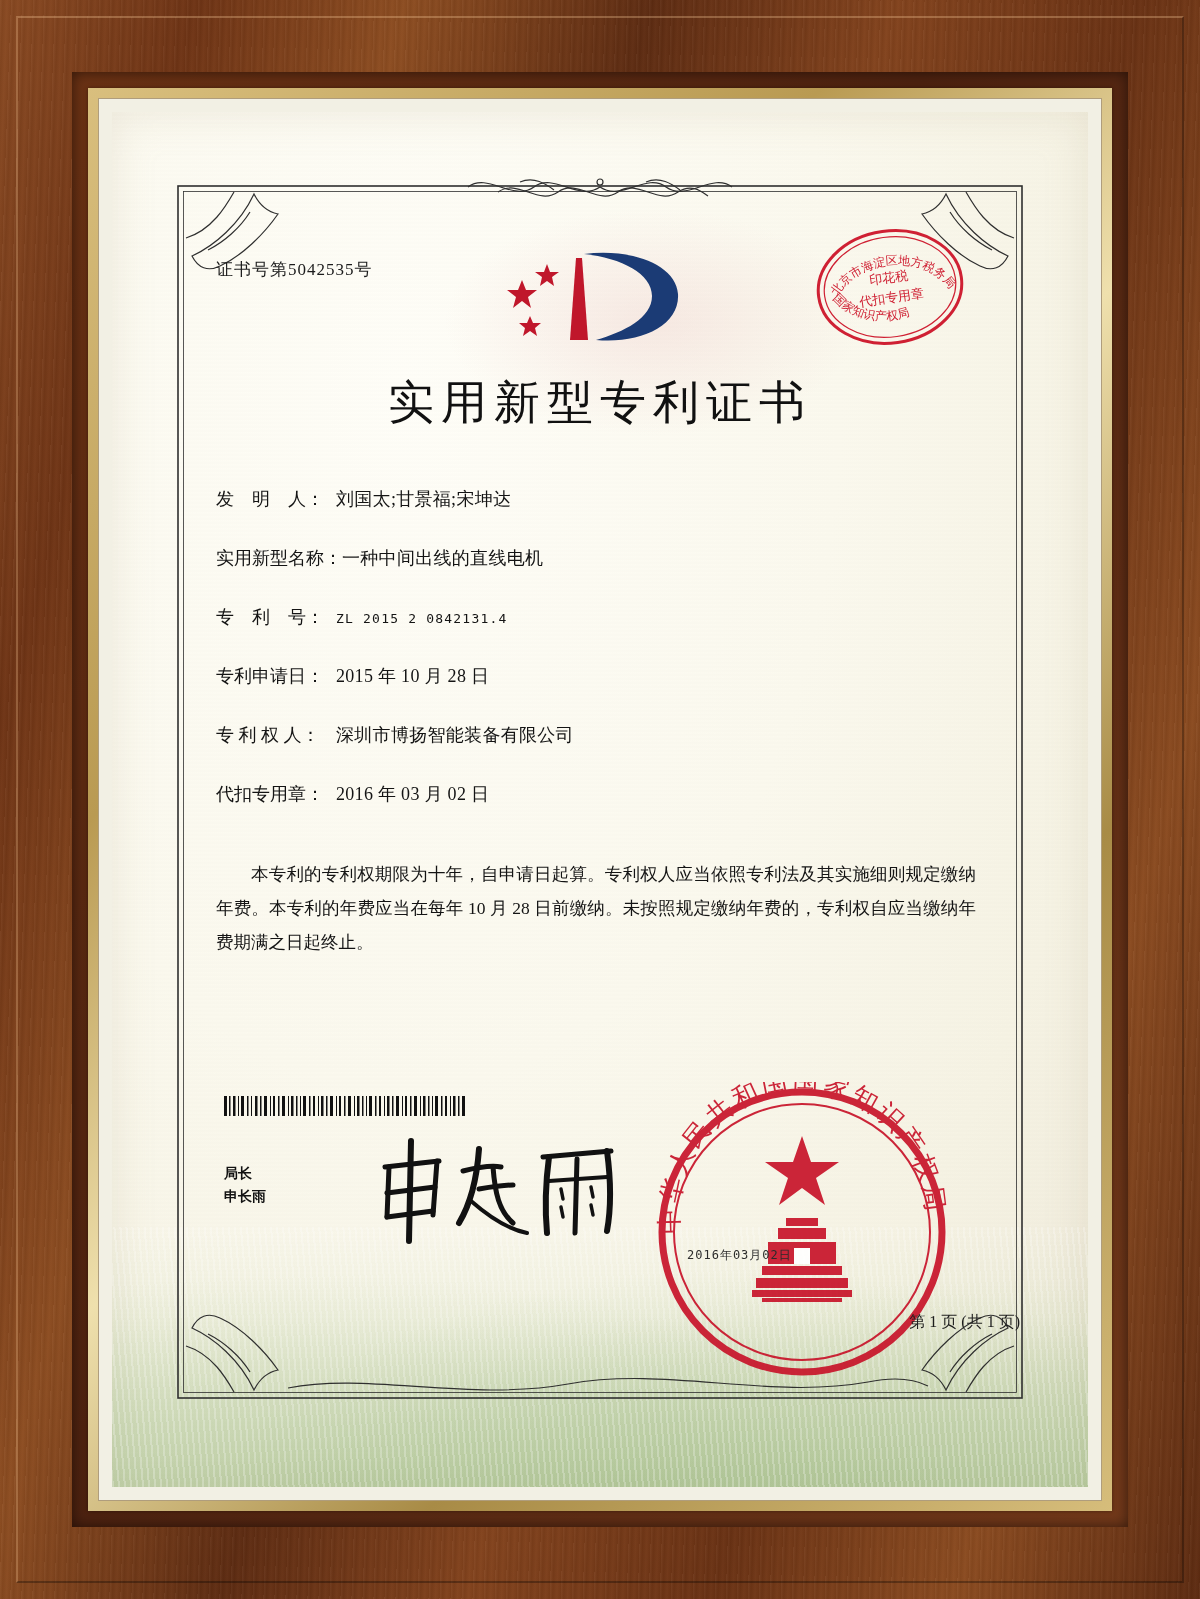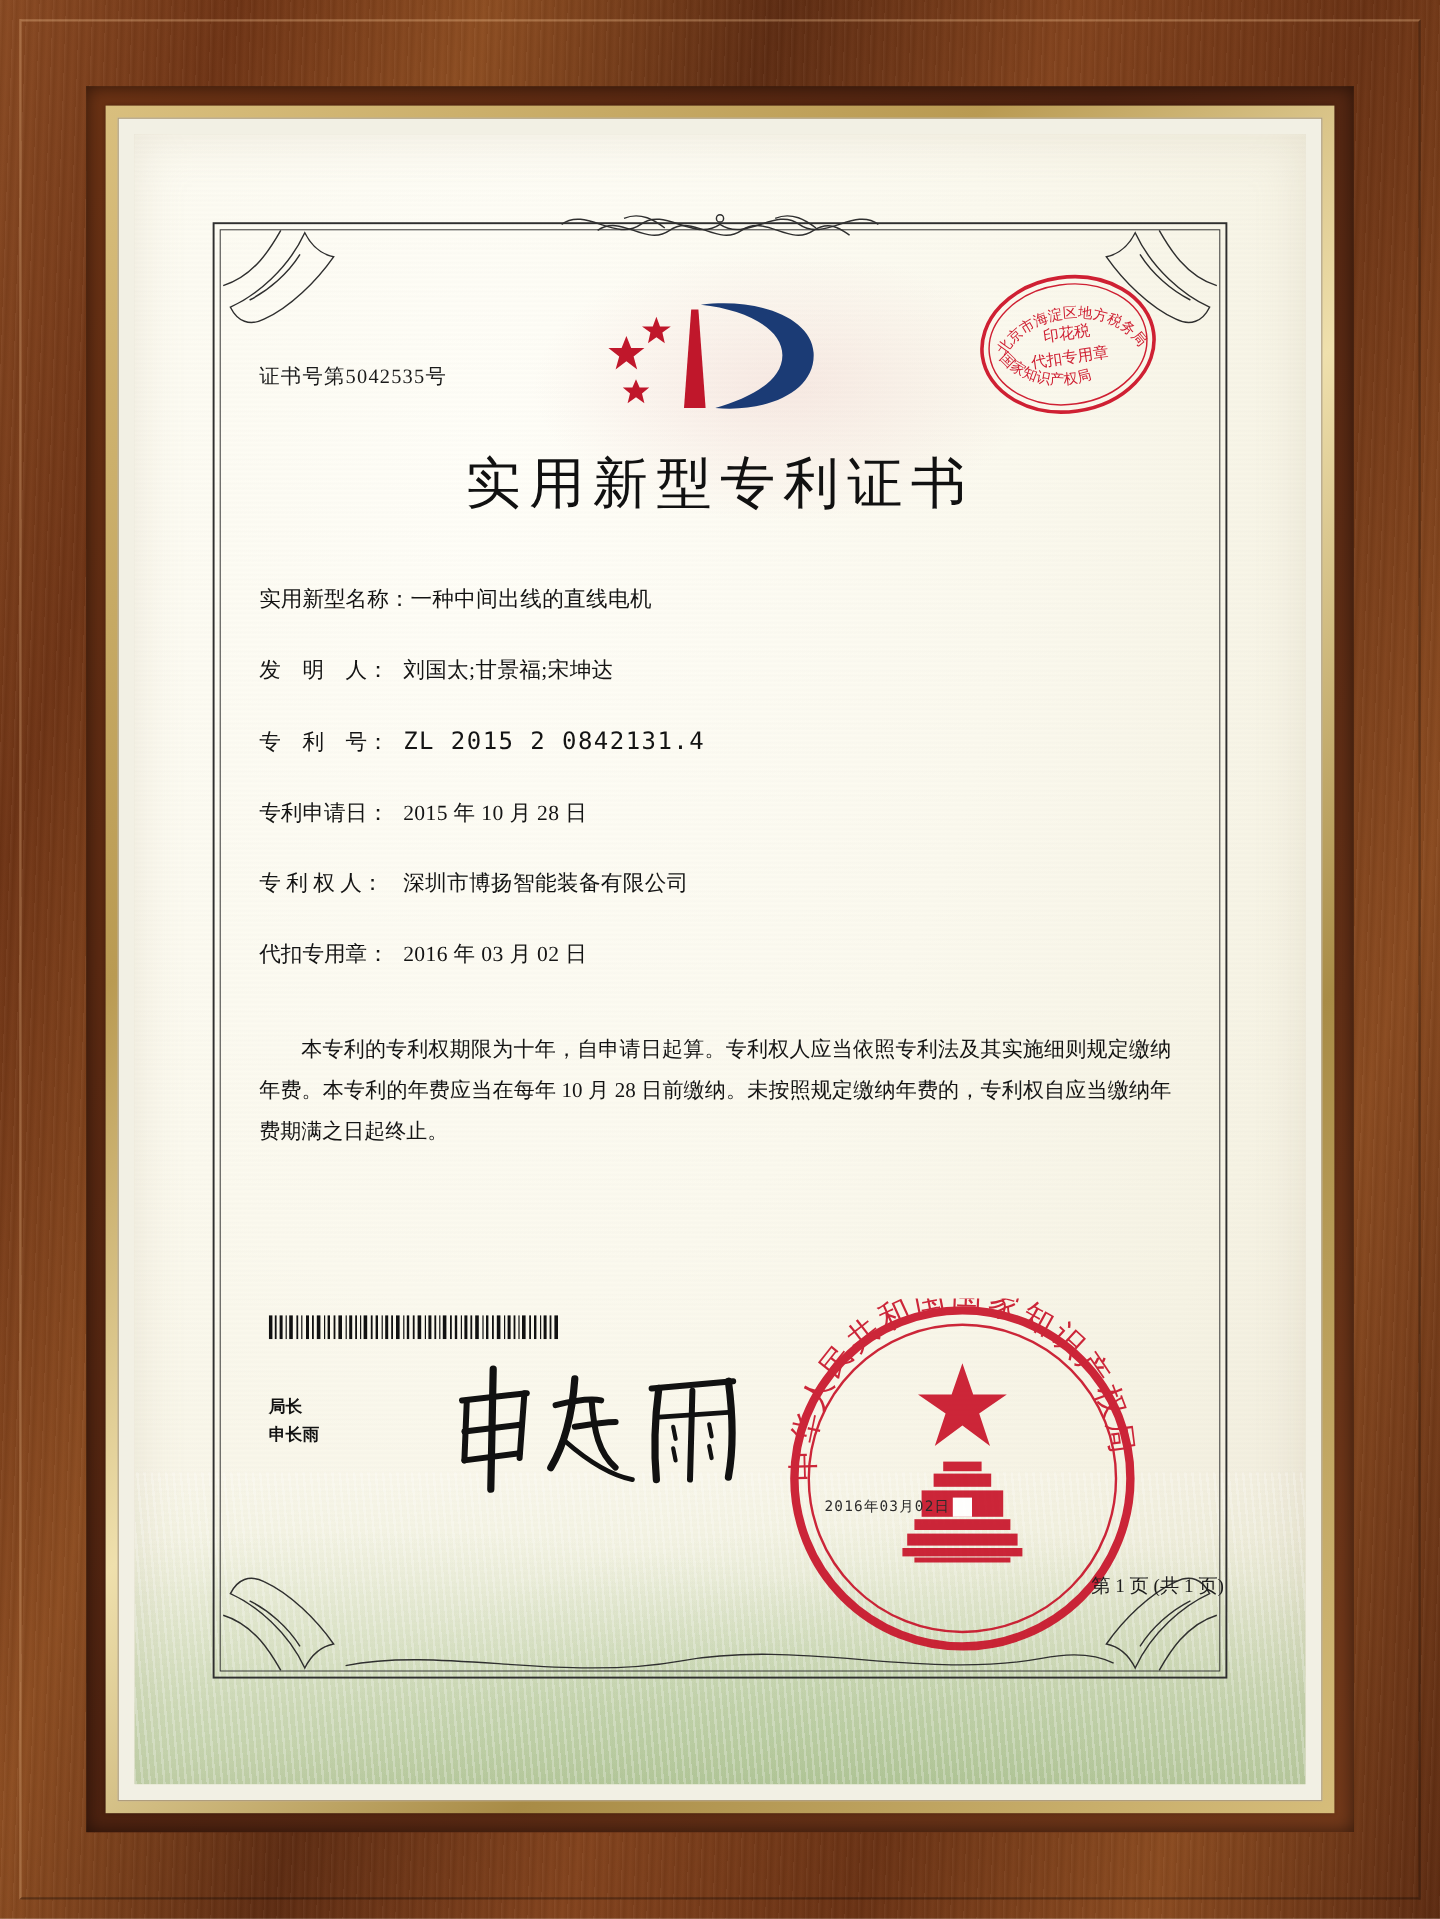--- a/index.html
+++ b/index.html
@@ -117,21 +117,20 @@
   .content {
     position: absolute;
     left: 0; top: 0;
     width: 976px; height: 1375px;
   }
   .cert-number{
     position:absolute; left:104px; top:146px;
     font-size: 17px; letter-spacing: 1px; color:#1b1b1b;
     font-family: "Liberation Serif","DejaVu Serif",serif;
     white-space:nowrap;
-    margin-top:44px;
   }
   .logo{
     position:absolute; left:388px; top:128px; width:200px; height:110px;
   }
   .stamp-tax{
     position:absolute; left:690px; top:100px; width:176px; height:150px;
   }
   .title{
     position:absolute; left:0; top:260px; width:976px;
     text-align:center;
@@ -148,21 +147,21 @@
     font-size:18px; color:#141414;
     white-space:nowrap;
   }
   .field-label{
     display:inline-block;
     min-width:120px;
   }
   .field-value{ letter-spacing:0.3px; }
   .field-value.mono{
     font-family:"DejaVu Sans Mono","Liberation Mono",monospace;
-    font-size:20px; letter-spacing:1.2px;
+    font-size:13px; letter-spacing:1.2px;
   }
 
   .paragraphs{
     position:absolute; left:104px; top:745px; width:760px;
     font-size:17.5px; line-height:1.95; color:#141414; text-align:justify;
   }
   .paragraphs p{ margin:0 0 2px 0; text-indent:2em; }
 
   .barcode{
     position:absolute; left:112px; top:984px; width:300px; height:20px;
@@ -267,26 +266,26 @@
         </text>
         <text x="88" y="70" font-size="13" fill="#cf2033" text-anchor="middle" font-family="'DejaVu Serif',serif">印花税</text>
         <text x="88" y="90" font-size="13" fill="#cf2033" text-anchor="middle" font-family="'DejaVu Serif',serif">代扣专用章</text>
       </g>
     </svg>
 
     <div class="title">实用新型专利证书</div>
 
     <div class="fields">
       <div class="field-row">
+        <span class="field-label">发　明　人：</span>
+        <span class="field-value">刘国太;甘景福;宋坤达</span>
+      </div>
+      <div class="field-row">
         <span class="field-label">实用新型名称：</span>
         <span class="field-value">一种中间出线的直线电机</span>
-      </div>
-      <div class="field-row">
-        <span class="field-label">发　明　人：</span>
-        <span class="field-value">刘国太;甘景福;宋坤达</span>
       </div>
       <div class="field-row">
         <span class="field-label">专　利　号：</span>
         <span class="field-value mono">ZL 2015 2 0842131.4</span>
       </div>
       <div class="field-row">
         <span class="field-label">专利申请日：</span>
         <span class="field-value">2015 年 10 月 28 日</span>
       </div>
       <div class="field-row">

